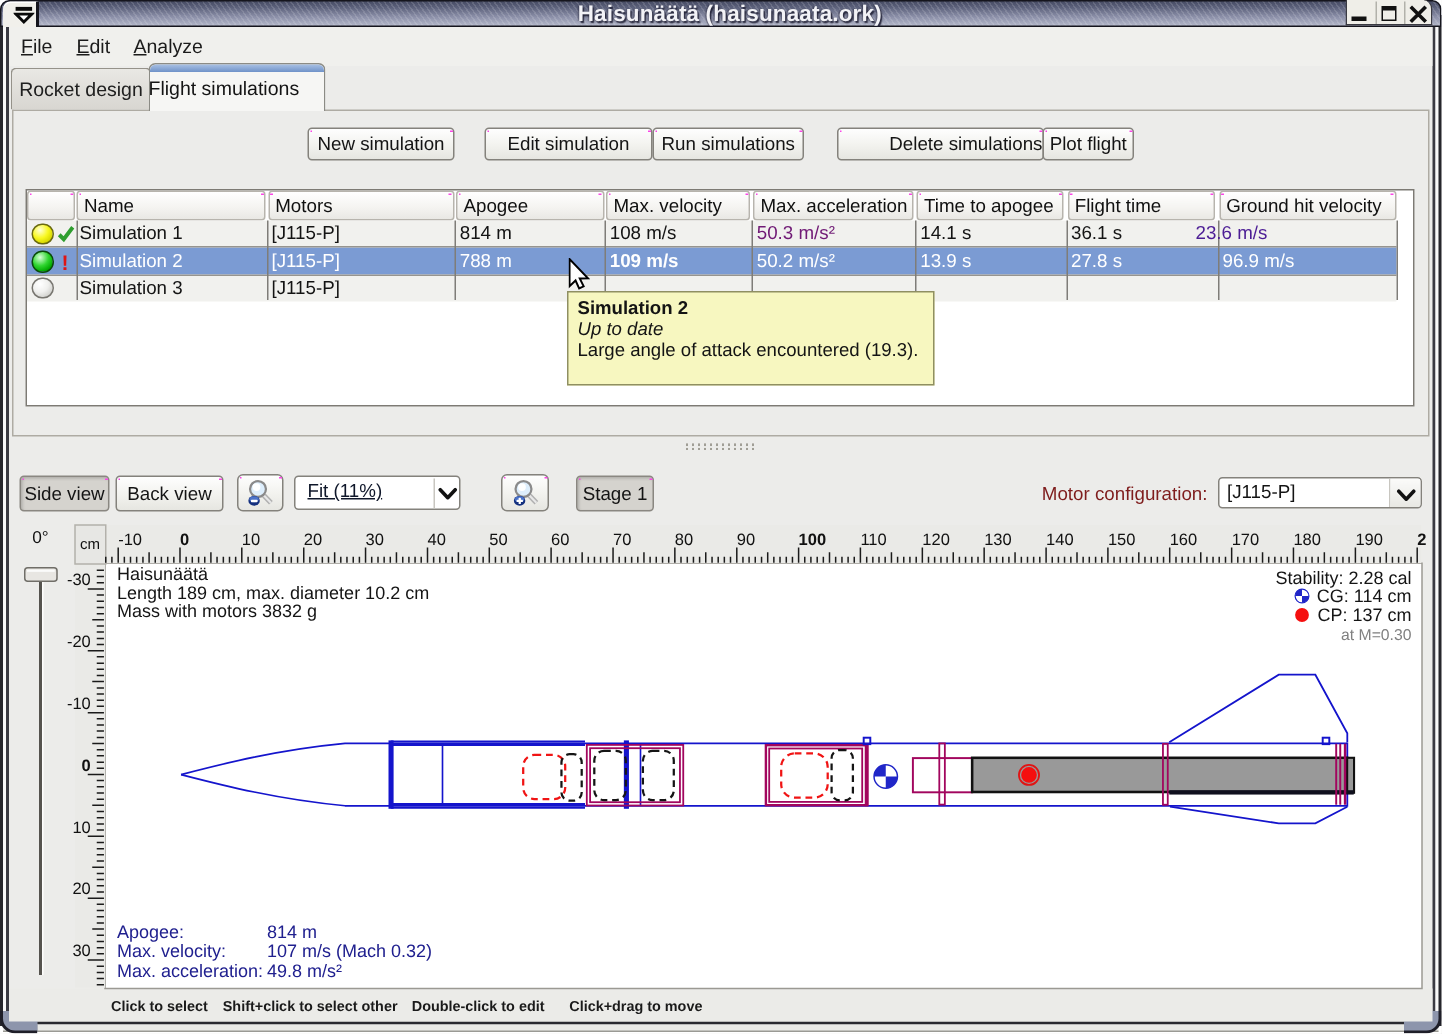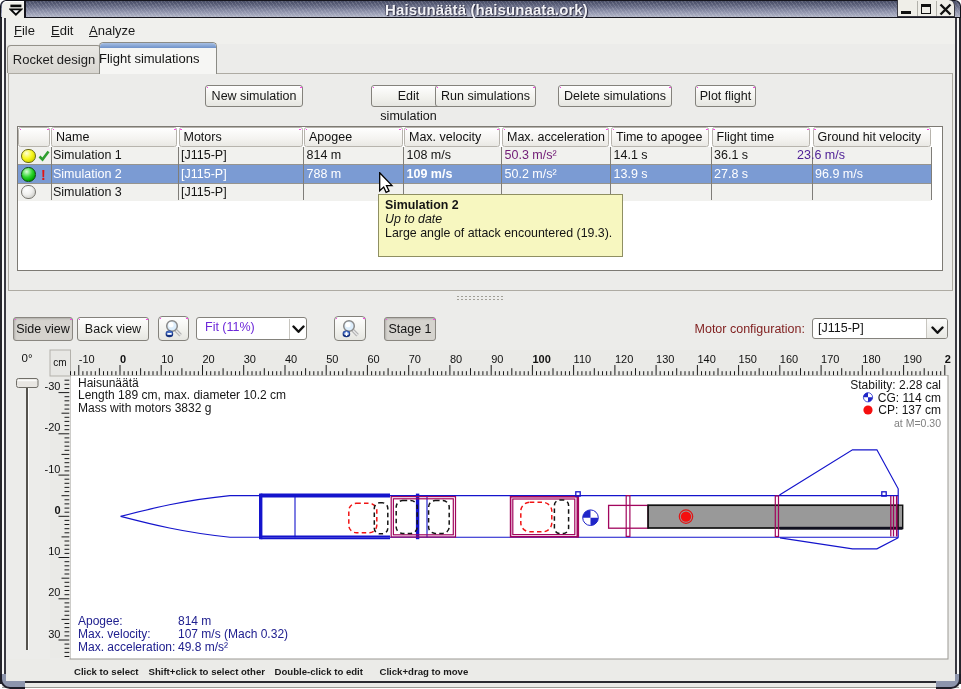--- a/index.html
+++ b/index.html
@@ -51,23 +51,23 @@
 <div class="abs" style="left:6px;top:18px;width:949px;height:26px;background:#f0f0ed;"></div>
 <div class="abs" style="left:14px;top:23px;font-size:13px;color:#1b1b1b;"><u>F</u>ile</div>
 <div class="abs" style="left:51px;top:23px;font-size:13px;color:#1b1b1b;"><u>E</u>dit</div>
 <div class="abs" style="left:89px;top:23px;font-size:13px;color:#1b1b1b;"><u>A</u>nalyze</div>
 <div class="abs" style="left:8px;top:73px;width:945px;height:218px;border:1px solid #aeaba3;background:#ececea;"></div>
 <div class="abs" style="left:7px;top:45px;width:94px;height:28px;background:linear-gradient(180deg,#e9e8e4,#d8d6d1);border:1px solid #95928a;border-bottom:none;border-radius:4px 4px 0 0;font-size:13px;color:#202020;text-align:center;line-height:28px;">Rocket design</div>
 <div class="abs" style="left:99px;top:42px;width:118px;height:32px;background:#f6f6f4;border:1px solid #8b8b85;border-bottom:none;border-radius:4.5px 4.5px 0 0;"></div>
 <div class="abs" style="left:100px;top:43px;width:116px;height:4.5px;background:linear-gradient(180deg,#a8c0e4,#6f92c8);border-radius:4px 4px 0 0;"></div>
 <div class="abs" style="left:99px;top:48px;width:118px;height:24px;font-size:13px;color:#141414;text-align:left;line-height:22px;">Flight simulations</div>
 <div class="btn" style="left:205px;top:85px;width:98px;">New simulation</div>
-<div class="btn" style="left:323px;top:85px;width:75px;margin-left:48px;">Edit simulation</div>
+<div class="btn" style="left:323px;top:85px;width:112px;">Edit simulation</div>
 <div class="btn" style="left:435px;top:85px;width:101px;">Run simulations</div>
-<div class="btn" style="left:558px;top:85px;width:114px;">Delete simulations</div>
+<div class="btn" style="left:558px;top:85px;width:138px;text-align:right;">Delete simulations</div>
 <div class="btn" style="left:695px;top:85px;width:61px;">Plot flight</div>
 <div class="abs" style="left:17px;top:126px;width:926px;height:145px;border:1px solid #7d7a74;background:#fff;"></div>
 <div class="hcell" style="left:18px;width:32px;"></div>
 <div class="hcell" style="left:51px;width:126px;">Name</div>
 <div class="hcell" style="left:178.5px;width:124px;">Motors</div>
 <div class="hcell" style="left:304px;width:98.5px;">Apogee</div>
 <div class="hcell" style="left:404px;width:96px;">Max. velocity</div>
 <div class="hcell" style="left:502px;width:107px;">Max. acceleration</div>
 <div class="hcell" style="left:611px;width:98px;">Time to apogee</div>
 <div class="hcell" style="left:711.5px;width:98.5px;">Flight time</div>
@@ -118,21 +118,21 @@
 <svg class="abs" style="left:160px;top:315px;" width="26" height="26" viewBox="0 0 26 26">
       <line x1="15.8" y1="15.2" x2="20.6" y2="20.2" stroke="#b0b0b0" stroke-width="3.4"></line>
       <line x1="15.8" y1="15.2" x2="20.6" y2="20.2" stroke="#e8e8e8" stroke-width="1.4"></line>
       <circle cx="12" cy="11" r="5.3" fill="#ddeefc" stroke="#8a8a8a" stroke-width="1.5"></circle>
       <circle cx="11" cy="9.7" r="2.6" fill="#ffffff" opacity="0.95"></circle>
       <ellipse cx="9.4" cy="18.9" rx="3.8" ry="3.3" fill="#14307e"></ellipse>
       <ellipse cx="9.4" cy="17.9" rx="3.1" ry="2" fill="#4a72c8"></ellipse>
       <rect x="7.3" y="18.1" width="4.4" height="1.7" rx="0.5" fill="#fff"></rect>
     </svg>
 <div class="abs" style="left:196px;top:317px;width:111px;height:23px;background:#fff;border:1px solid #84827c;border-radius:3px;"></div>
-<div class="abs" style="left:205px;top:320px;font-size:12.5px;color:#6d28d9;">Fit (11%)</div>
+<div class="abs" style="left:205px;top:320px;font-size:12.5px;color:#0f172a;text-decoration:underline;">Fit (11%)</div>
 <div class="abs" style="left:288.5px;top:318.5px;width:1px;height:20px;background:#c8c6c0;"></div>
 <svg class="abs" style="left:291.5px;top:324.5px;" width="13" height="9" viewBox="0 0 13 9">
       <path d="M1.5 1.5 L6.5 6.8 L11.5 1.5" fill="none" stroke="#111" stroke-width="2.4" stroke-linecap="round" stroke-linejoin="round"></path>
     </svg>
 <div class="tbtn" style="left:334px;top:316px;width:32px;height:25px;border-radius:4px;"></div>
 <svg class="abs" style="left:337px;top:315px;" width="26" height="26" viewBox="0 0 26 26">
       <line x1="15.8" y1="15.2" x2="20.6" y2="20.2" stroke="#b0b0b0" stroke-width="3.4"></line>
       <line x1="15.8" y1="15.2" x2="20.6" y2="20.2" stroke="#e8e8e8" stroke-width="1.4"></line>
       <circle cx="12" cy="11" r="5.3" fill="#ddeefc" stroke="#8a8a8a" stroke-width="1.5"></circle>
       <circle cx="11" cy="9.7" r="2.6" fill="#ffffff" opacity="0.95"></circle>

